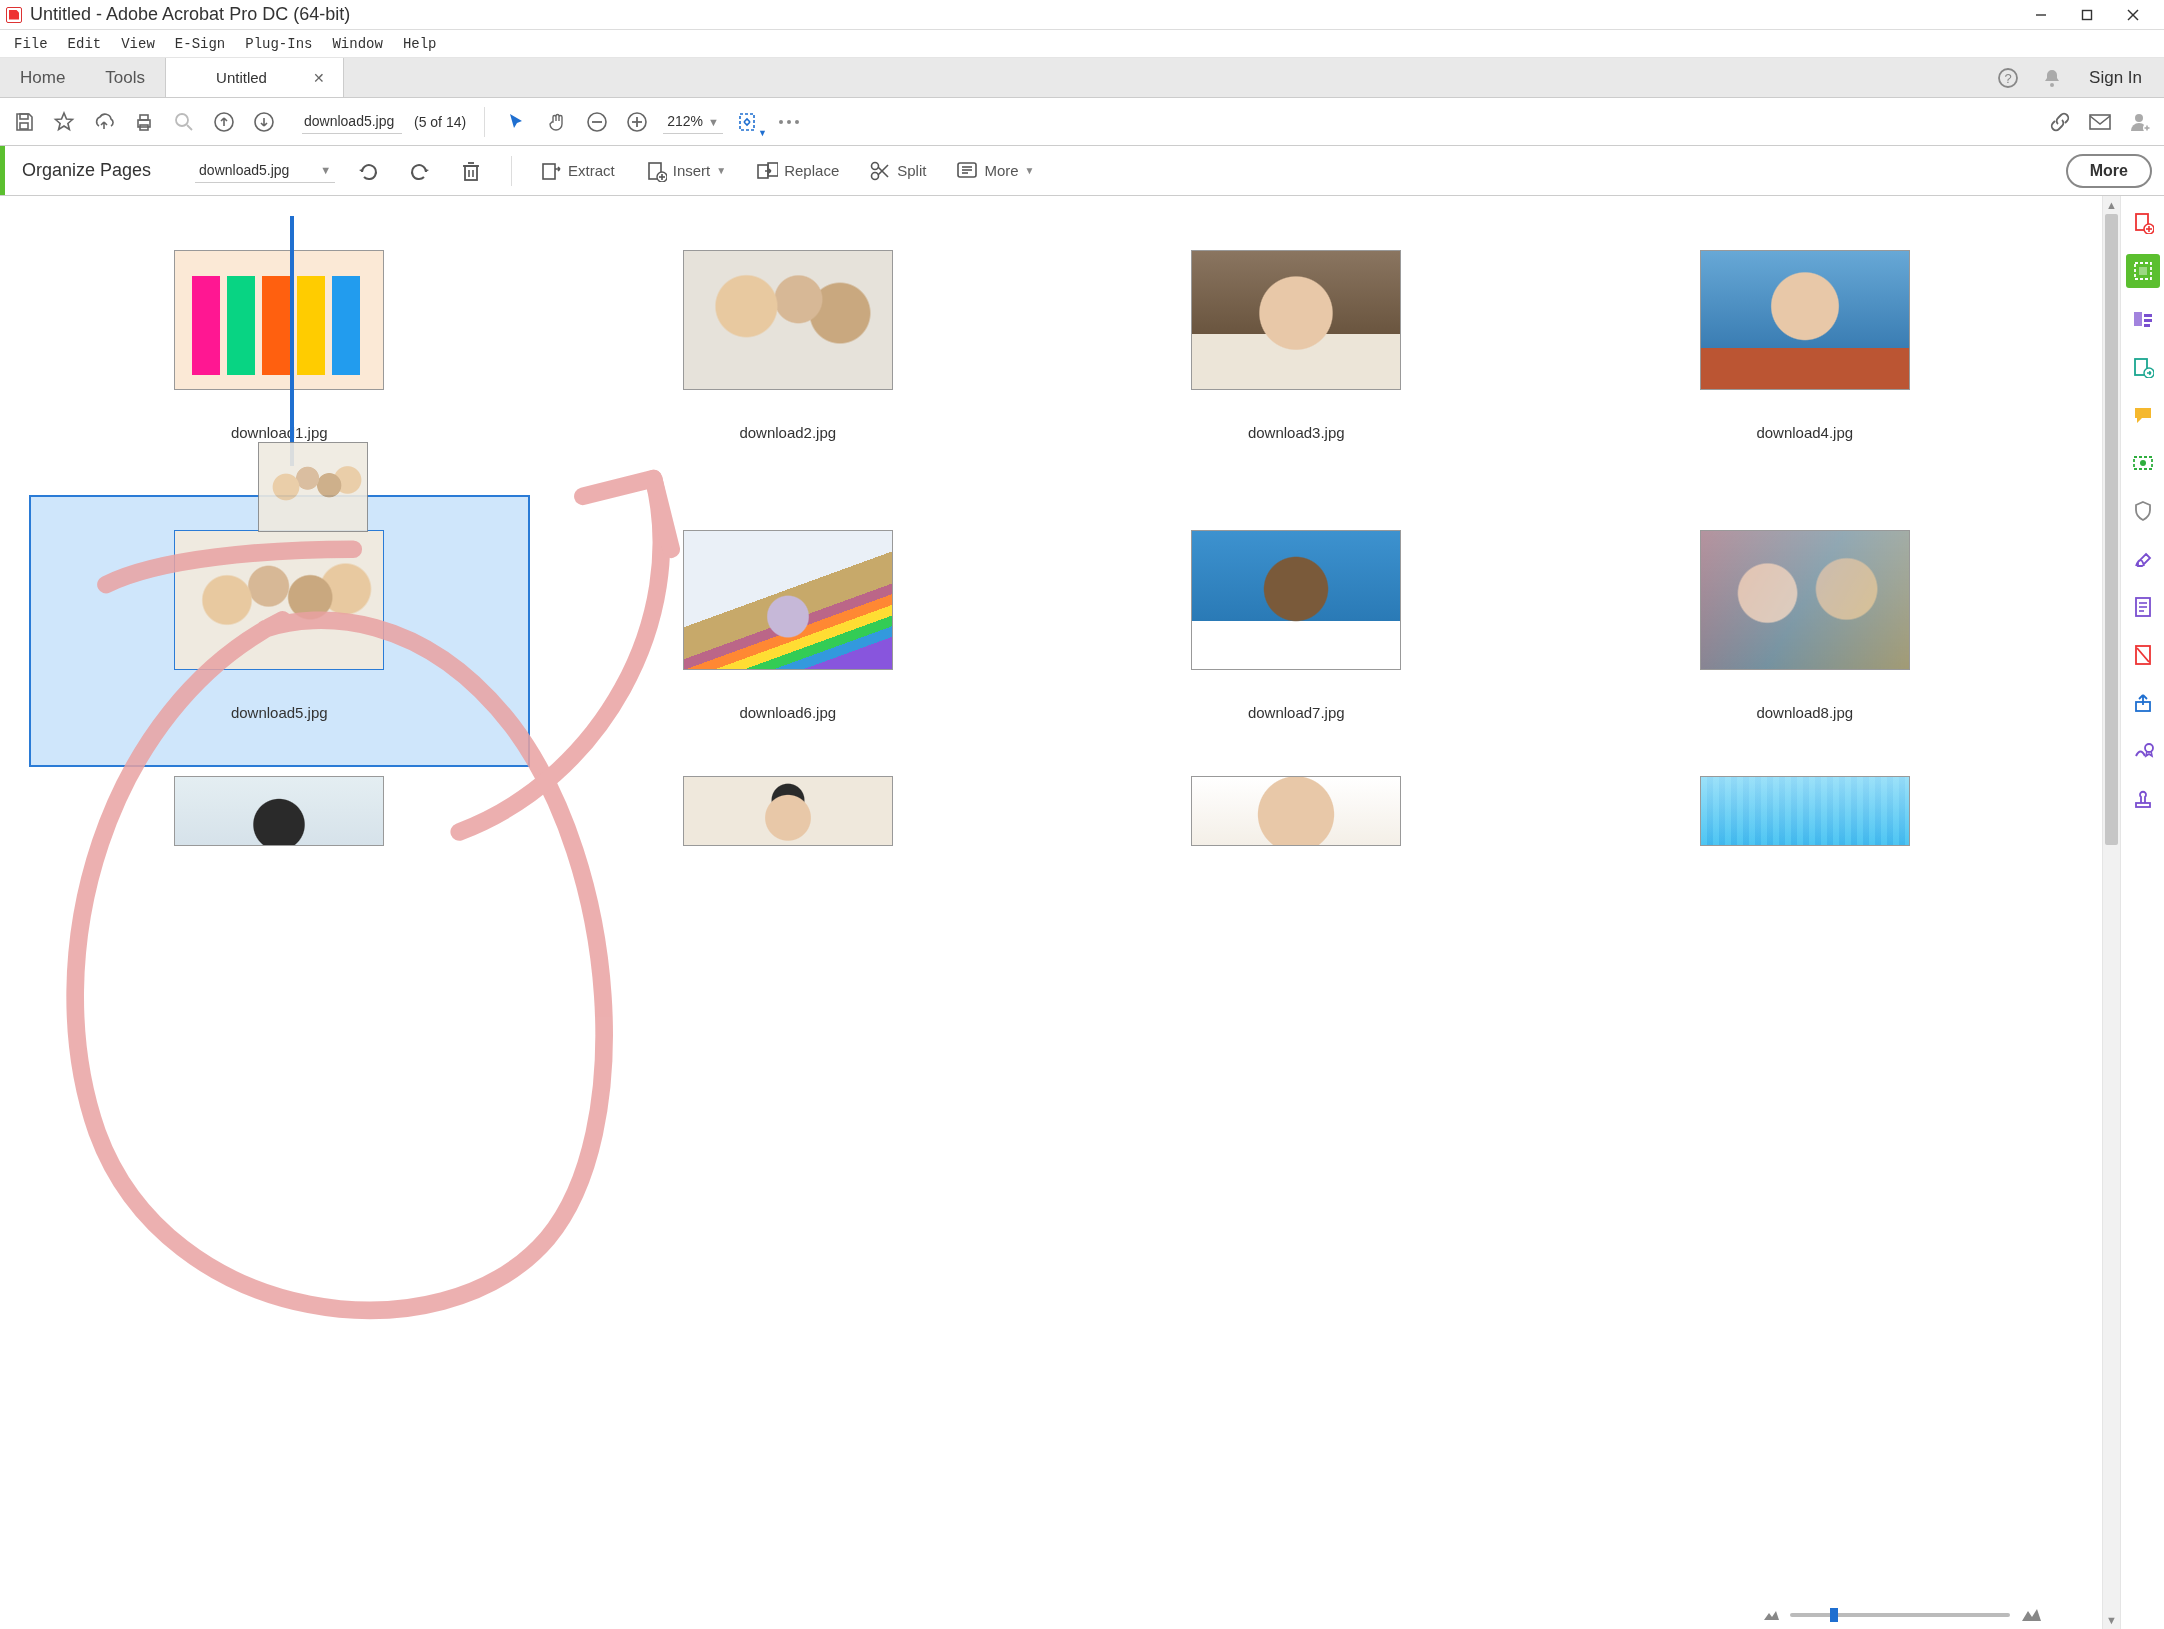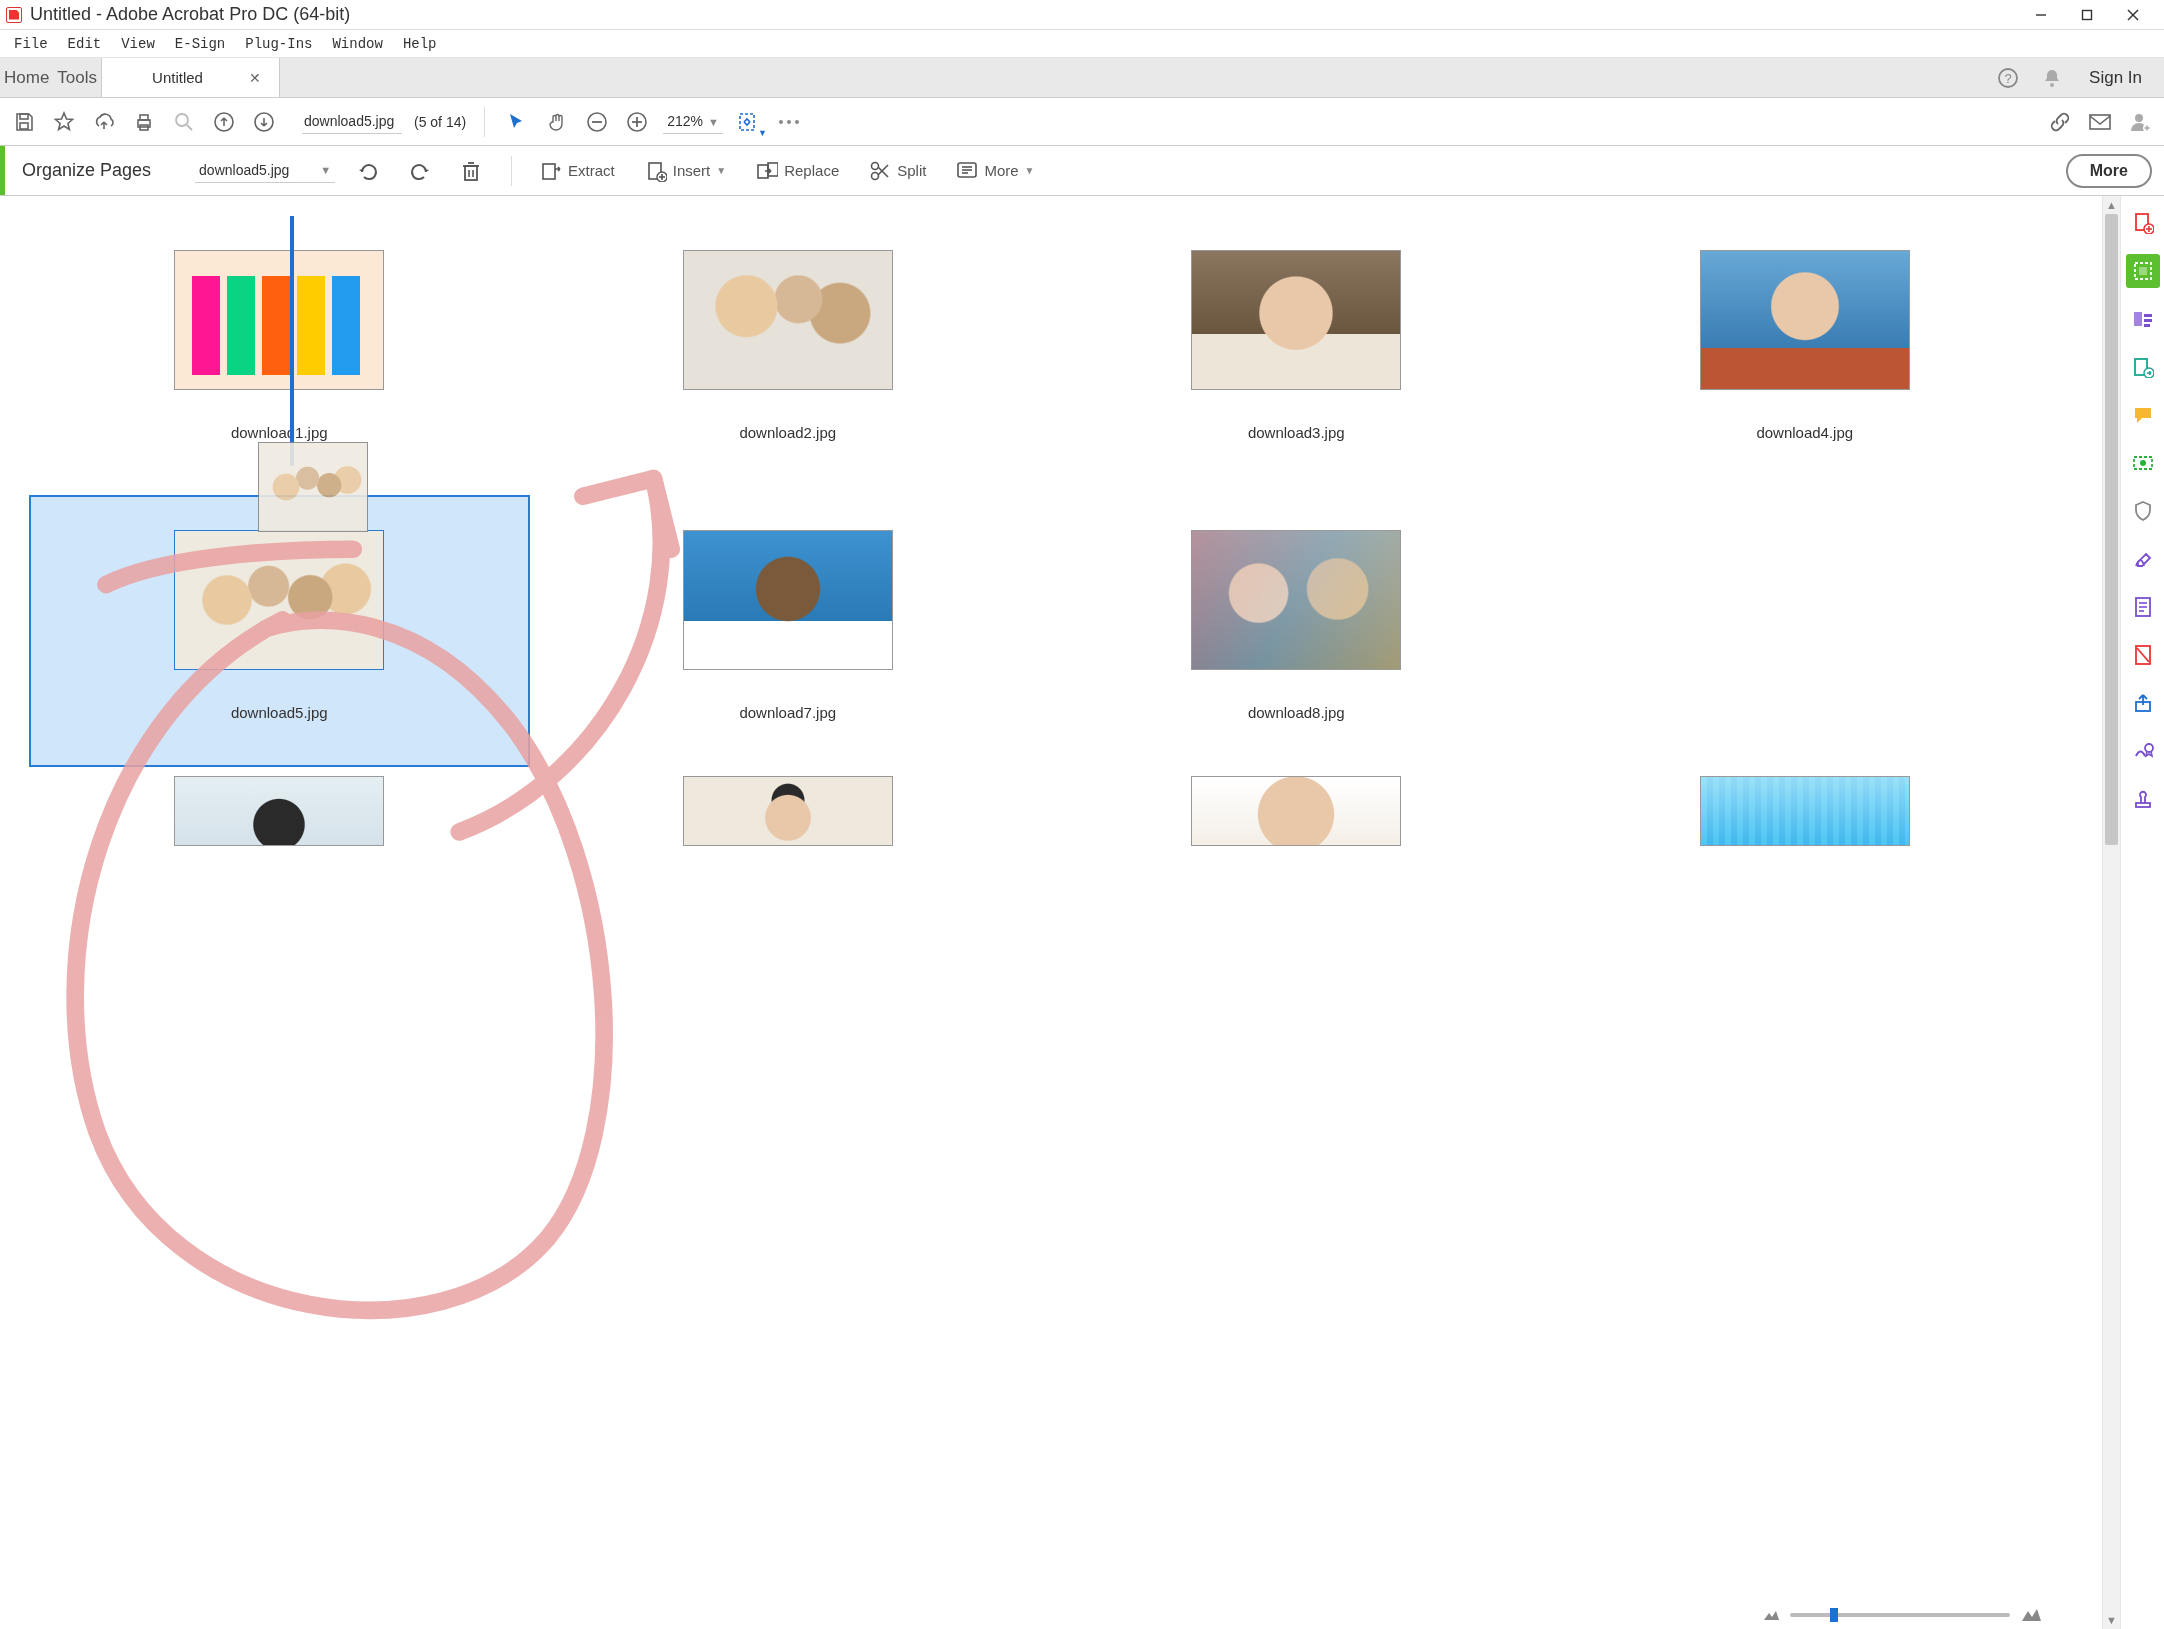--- a/index.html
+++ b/index.html
@@ -64,21 +64,21 @@
 
   
   .tabrow {
     height: 40px;
     background: #e9e9e9;
     display: flex;
     align-items: stretch;
     border-bottom: 1px solid #ccc;
   }
   .tabrow .main-tab {
-    padding: 0 4px;
+    padding: 0 20px;
     display: flex; align-items: center;
     font-size: 17px;
     color: #555;
     cursor: pointer;
   }
   .tabrow .doc-tab {
     background: #fff;
     border-right: 1px solid #ccc;
     border-left: 1px solid #ccc;
     display: flex; align-items: center;
@@ -631,20 +631,26 @@
           <div class="thumb-label">download4.jpg</div>
         </div>
         <div class="thumb-cell selected">
           <div class="thumb-box">
             <div class="ph ph-group2" style="position: relative;"></div>
           </div>
           <div class="thumb-label">download5.jpg</div>
         </div>
         <div class="thumb-cell">
           <div class="thumb-box">
+            <div class="ph ph-flag" style="position: relative;"></div>
+          </div>
+          <div class="thumb-label">download6.jpg</div>
+        </div>
+        <div class="thumb-cell">
+          <div class="thumb-box">
             <div class="ph ph-portrait3" style="position: relative;"></div>
           </div>
           <div class="thumb-label">download7.jpg</div>
         </div>
         <div class="thumb-cell">
           <div class="thumb-box">
             <div class="ph ph-pair" style="position: relative;"></div>
           </div>
           <div class="thumb-label">download8.jpg</div>
         </div>

